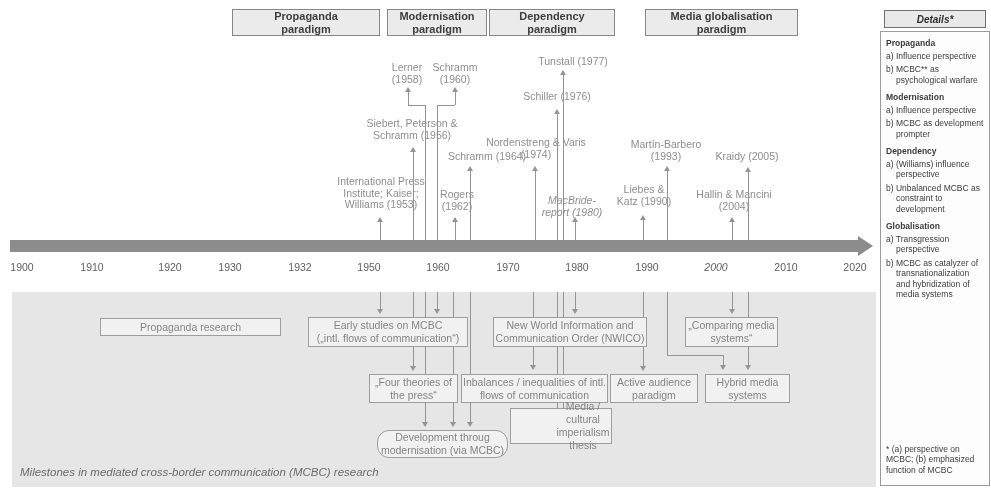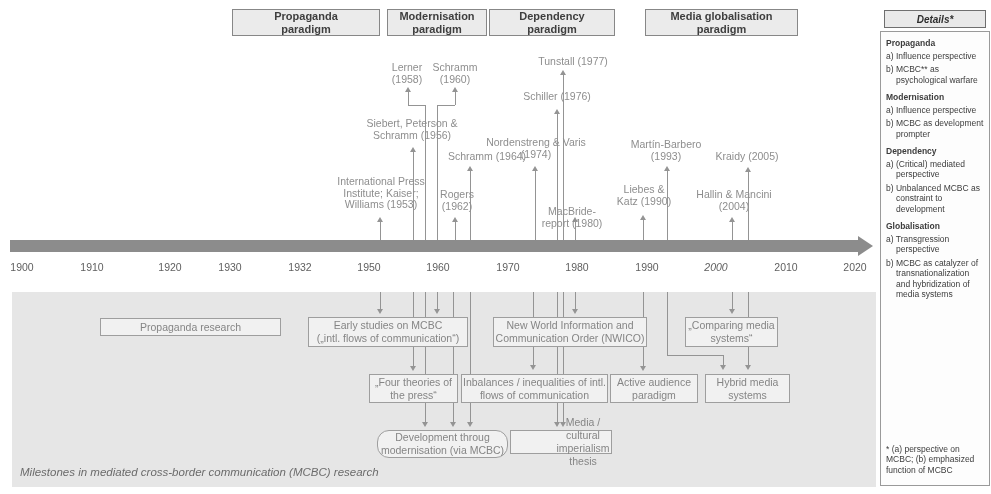--- a/index.html
+++ b/index.html
@@ -92,21 +92,21 @@
   <div class="ev" style="left:487px;top:151px;">Schramm (1964)</div>
   <div class="ev" style="left:381px;top:176px;">International Press
 Institute; Kaiser;
 Williams (1953)</div>
   <div class="ev" style="left:457px;top:189px;">Rogers
 (1962)</div>
   <div class="ev" style="left:573px;top:56px;">Tunstall (1977)</div>
   <div class="ev" style="left:557px;top:91px;">Schiller (1976)</div>
   <div class="ev" style="left:536px;top:137px;">Nordenstreng &amp; Varis
 (1974)</div>
-  <div class="ev" style="left:572px;top:206px;">MacBride-
+  <div class="ev" style="left:572px;top:195px;font-style:italic;">MacBride-
 report (1980)</div>
   <div class="ev" style="left:666px;top:139px;">Martín-Barbero
 (1993)</div>
   <div class="ev" style="left:644px;top:184px;">Liebes &amp;
 Katz (1990)</div>
   <div class="ev" style="left:747px;top:151px;">Kraidy (2005)</div>
   <div class="ev" style="left:734px;top:189px;">Hallin &amp; Mancini
 (2004)</div>
 
   <div>
@@ -187,35 +187,35 @@
   <div class="sbox" style="left:369px;top:374px;width:89px;height:29px;">„Four theories of
 the press“</div>
   <div class="sbox" style="left:461px;top:374px;width:147px;height:29px;">Inbalances / inequalities of intl.
 flows of communication</div>
   <div class="sbox" style="left:610px;top:374px;width:88px;height:29px;">Active audience
 paradigm</div>
   <div class="sbox" style="left:705px;top:374px;width:85px;height:29px;">Hybrid media
 systems</div>
   <div class="sbox" style="left:377px;top:430px;width:131px;height:28px;border-radius:12px;">Development throug
 modernisation (via MCBC)</div>
-  <div class="sbox" style="left:510px;top:430px;width:102px;height:24px;padding-left:44px;">Media / cultural
+  <div class="sbox" style="left:510px;top:408px;width:102px;height:36px;padding-left:44px;">Media / cultural
 imperialism thesis</div>
 
   <div class="caption">Milestones in mediated cross-border communication (MCBC) research</div>
 
   <div class="dhead">Details*</div>
   <div class="dbody">
     <div class="dtitle">Propaganda</div>
     <div class="ditem">a) Influence perspective</div>
     <div class="ditem">b) MCBC** as psychological warfare</div>
     <div class="dtitle">Modernisation</div>
     <div class="ditem">a) Influence perspective</div>
     <div class="ditem">b) MCBC as development prompter</div>
     <div class="dtitle">Dependency</div>
-    <div class="ditem">a) (Critical) mediated perspective</div>
+    <div class="ditem">a) (Williams) influence perspective</div>
     <div class="ditem">b) Unbalanced MCBC as constraint to development</div>
     <div class="dtitle">Globalisation</div>
     <div class="ditem">a) Transgression perspective</div>
     <div class="ditem">b) MCBC as catalyzer of transnationalization and hybridization of media systems</div>
     <div class="dfoot">
       <div class="dfnote">* (a) perspective on MCBC; (b) emphasized function of MCBC</div>
     </div>
   </div>
 
 </div>

